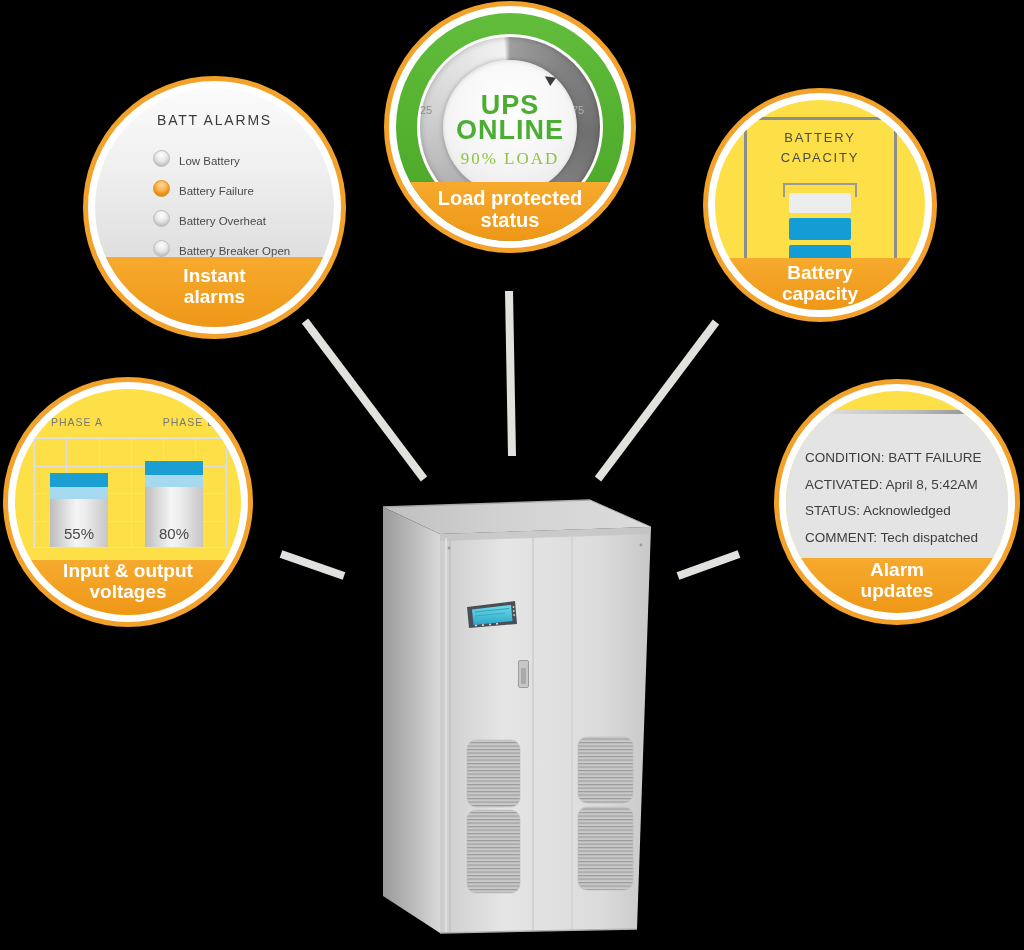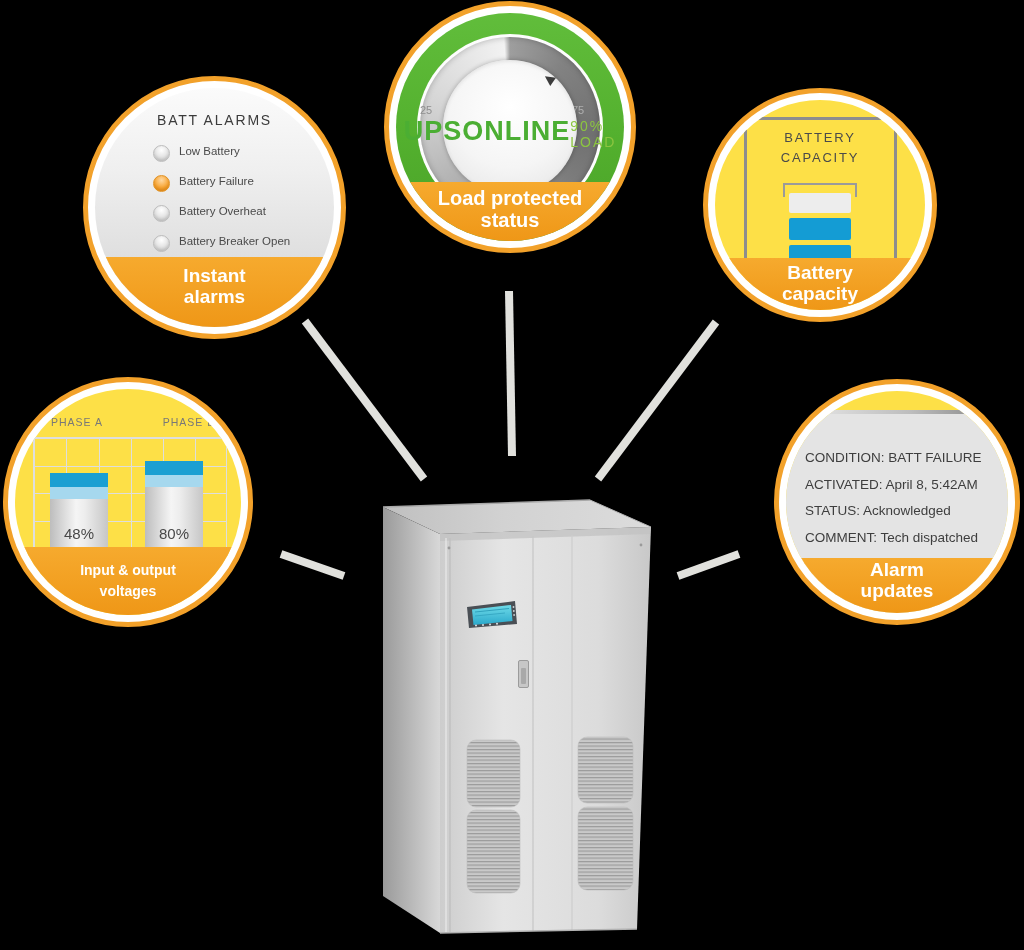--- a/index.html
+++ b/index.html
@@ -13,44 +13,44 @@
   .content{position:absolute;inset:7px;border-radius:50%;overflow:hidden;background:#fde047;}
   .banner{position:absolute;left:0;right:0;bottom:0;
           background:linear-gradient(180deg,#f6aa2e,#ef9717);
           color:#fff;font-weight:bold;text-align:center;white-space:pre-line;}
 
   
   #c-instant{left:83px;top:76px;width:263px;height:263px;}
   #c-instant .content{background:linear-gradient(180deg,#fbfbfb,#efefef 35%,#d2d2d2);}
   #c-instant .title{position:absolute;left:0;right:0;top:24px;text-align:center;
                     font-size:14px;letter-spacing:1.8px;color:#3b3b3b;}
-  .radio-row{position:absolute;left:58px;height:22px;display:flex;align-items:flex-start;gap:9px;}
+  .radio-row{position:absolute;left:58px;height:22px;display:flex;align-items:flex-end;gap:9px;}
   .radio{width:17px;height:17px;border-radius:50%;box-sizing:border-box;border:1px solid #bcbcbc;
          background:radial-gradient(circle at 50% 28%,#ffffff,#e2e2e2 55%,#c3c3c3);
          box-shadow:inset 0 -2px 3px rgba(0,0,0,.10);}
   .radio.active{border-color:#e09224;
          background:radial-gradient(circle at 50% 28%,#ffd9a2,#f7a12c 60%,#e8880f);}
   .radio-label{font-size:11.5px;color:#4a4a4a;}
   #c-instant .banner{height:62px;font-size:19px;line-height:21px;padding-top:8px;}
 
   
   #c-load{left:384px;top:1px;width:252px;height:252px;}
   #c-load .content{background:linear-gradient(180deg,#61bd3b,#53b02e 55%,#4aa228);}
   .gauge-white{position:absolute;inset:21px;border-radius:50%;background:#fdfdfd;}
   .gauge-knob{position:absolute;inset:24px;border-radius:50%;
       background:conic-gradient(from 0deg,#9e9e9e 0deg,#828282 40deg,#707070 95deg,#7c7c7c 130deg,
                  #8f8f8f 170deg,#a8a8a8 210deg,#c0c0c0 250deg,#d6d6d6 290deg,#e9e9e9 335deg,
                  #f2f2f2 356deg,#9e9e9e 360deg);
       box-shadow:inset 0 0 6px rgba(0,0,0,.25);}
   .gauge-face{position:absolute;inset:47px;border-radius:50%;
       background:radial-gradient(circle at 50% 35%,#ffffff 0%,#f5f5f5 55%,#e7e7e7 88%,#dedede 100%);
       box-shadow:0 0 5px rgba(0,0,0,.28),inset 0 1px 4px rgba(0,0,0,.10);
-      display:flex;align-items:center;justify-content:center;padding-top:8px;box-sizing:border-box;}
+      display:flex;flex-direction:column;align-items:center;justify-content:center;padding-top:8px;box-sizing:border-box;}
   .gauge-face .big{font-size:27px;line-height:25px;font-weight:bold;color:#4BAE33;letter-spacing:1px;}
-  .gauge-face .load{margin-top:6px;font-size:14px;color:#8CC540;letter-spacing:2px;}
+  .gauge-face .load{margin-top:6px;font-size:17px;color:#8CC540;letter-spacing:2px;font-family:Liberation Serif, serif;}
   .tick{position:absolute;width:30px;text-align:left;top:91px;font-size:11px;}
   #tick-left{left:24px;color:#8f8f8f;}
   #tick-right{left:176px;color:#b0b0b0;}
   .pointer{position:absolute;left:148px;top:61px;width:0;height:0;
            border-top:5px solid transparent;border-bottom:5px solid transparent;
            border-right:10px solid #3c3c3c;transform:rotate(35deg);}
   #c-load .banner{height:54px;font-size:20px;line-height:22px;padding-top:5px;}
 
   
   #c-batt{left:703px;top:88px;width:234px;height:234px;}
@@ -76,21 +76,21 @@
         background-image:repeating-linear-gradient(90deg,#dedede 0 1px,transparent 1px 32.3px),
                          repeating-linear-gradient(180deg,#dedede 0 1px,transparent 1px 27.7px);}
   .bar{position:absolute;width:58px;}
   .bar .cap{height:14px;background:#1B9FD2;}
   .bar .stripe{height:12px;background:#A6D8EE;}
   .bar .body{background:linear-gradient(90deg,#bdbdbd,#f5f5f5 45%,#ededed 60%,#c6c6c6);}
   #bar-a{left:35px;top:84px;} #bar-a .body{height:48px;}
   #bar-b{left:130px;top:72px;} #bar-b .body{height:60px;}
   .pct{position:absolute;width:60px;text-align:center;top:136px;font-size:15px;color:#484848;}
   #pct-a{left:34px;} #pct-b{left:129px;}
-  #c-io .banner{height:55px;font-size:14px;line-height:21px;padding-top:13px;}
+  #c-io .banner{height:55px;font-size:19px;line-height:21px;padding-top:0;}
 
   
   #c-alarm{left:774px;top:379px;width:246px;height:246px;}
   .alarm-panel{position:absolute;left:0;right:0;top:19px;bottom:0;background:#e4e4e4;}
   .alarm-shine{position:absolute;left:18px;right:10px;top:0;height:4px;
                background:linear-gradient(90deg,#e6e6e6,#bdbdbd 55%,#828282);}
   .alarm-line{position:absolute;left:19px;right:6px;height:16px;font-size:13.5px;color:#3e3e3e;}
   #c-alarm .banner{height:54px;font-size:19px;line-height:21px;padding-top:1px;}
 </style>
 </head>
@@ -242,21 +242,21 @@
       <div class="bar" id="bar-a">
         <div class="cap"></div>
         <div class="stripe"></div>
         <div class="body"></div>
       </div>
       <div class="bar" id="bar-b">
         <div class="cap"></div>
         <div class="stripe"></div>
         <div class="body"></div>
       </div>
-      <div class="pct" id="pct-a">48%</div>
+      <div class="pct" id="pct-a">55%</div>
       <div class="pct" id="pct-b">80%</div>
       <div class="banner">Input &amp; output
 voltages</div>
     </div>
   </div>
 
   <div class="callout" id="c-alarm">
     <div class="content">
       <div class="alarm-panel">
         <div class="alarm-shine"></div>

